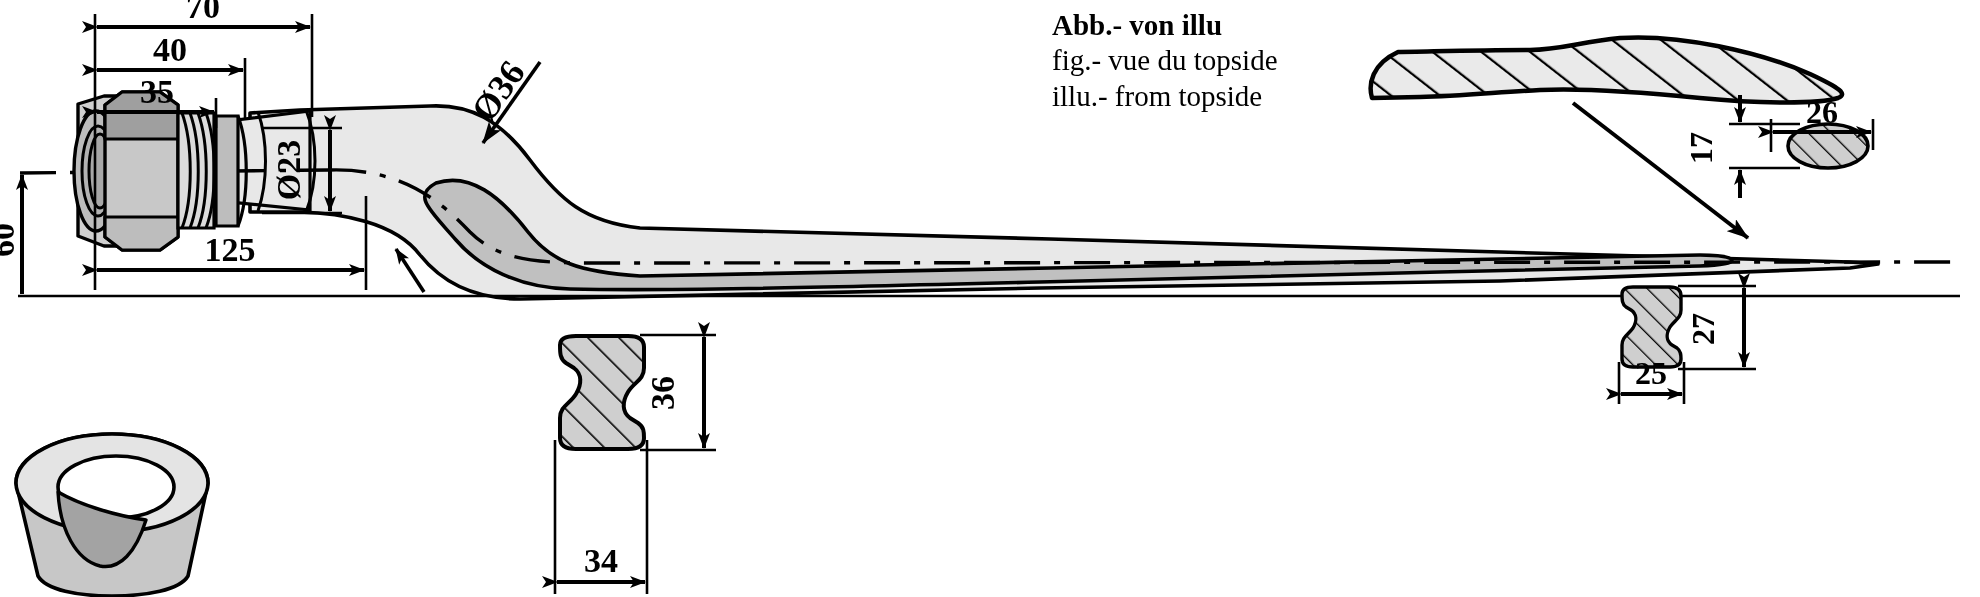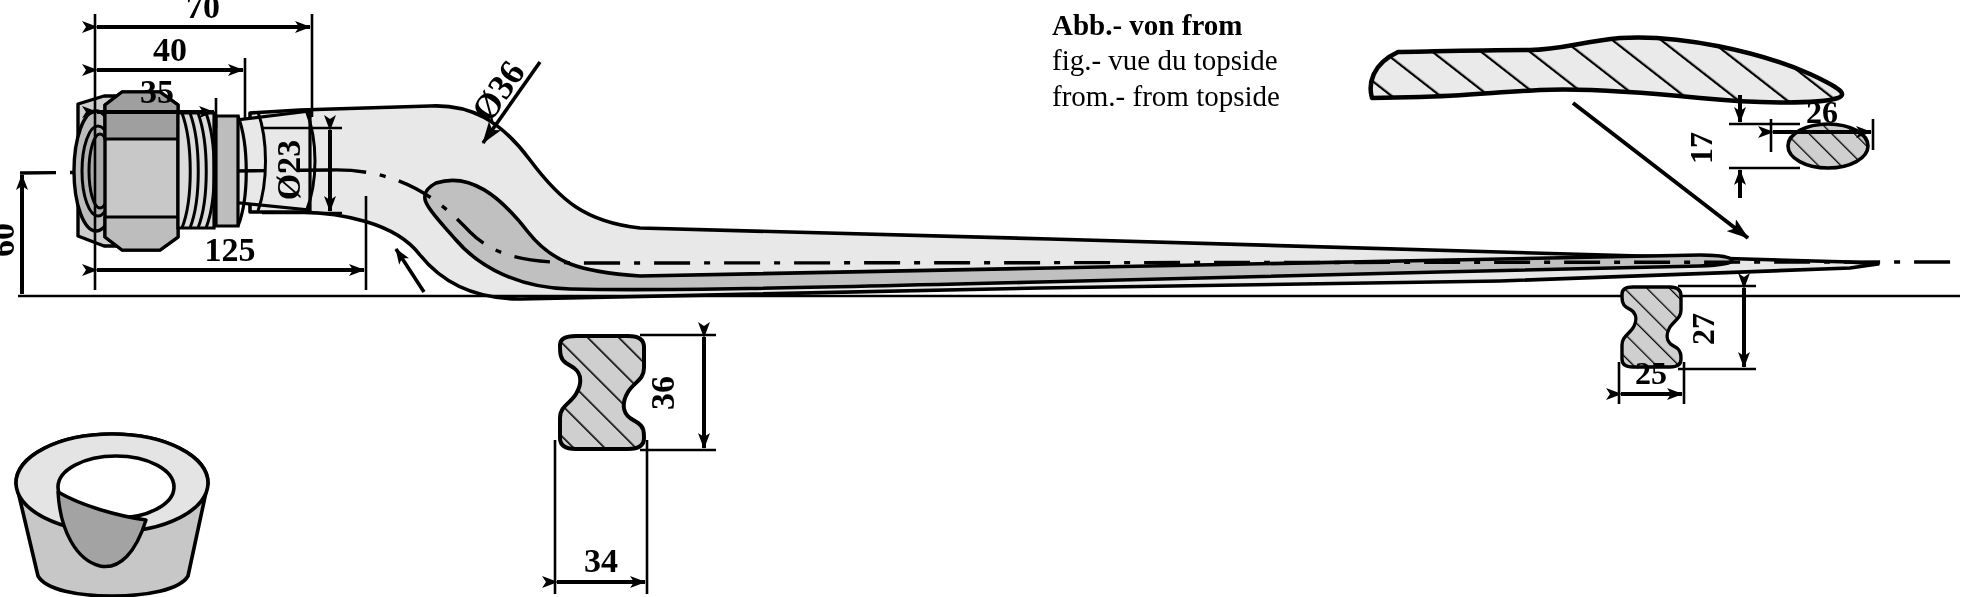--- a/index.html
+++ b/index.html
@@ -251,18 +251,18 @@
       <ellipse cx="112" cy="483" rx="96" ry="49" fill="#e4e4e4" stroke="#000" stroke-width="3.6"></ellipse>
       <ellipse cx="116" cy="487" rx="58" ry="31" fill="#ffffff" stroke="#000" stroke-width="3.6"></ellipse>
       <path d="M 58,492 C 60,530 76,560 100,566
            C 120,570 136,552 146,520
            C 118,516 82,506 58,492 Z" fill="#a3a3a3" stroke="#000" stroke-width="3.4" stroke-linejoin="round"></path>
     </g>
 
   </svg>
 
   <div class="note-block">
-    <div class="note-title">Abb.- von from</div>
+    <div class="note-title">Abb.- von illu</div>
     <div class="note-line">fig.- vue du topside</div>
-    <div class="note-line">from.- from topside</div>
+    <div class="note-line">illu.- from topside</div>
   </div>
 
 </div>
 
 </body></html>

